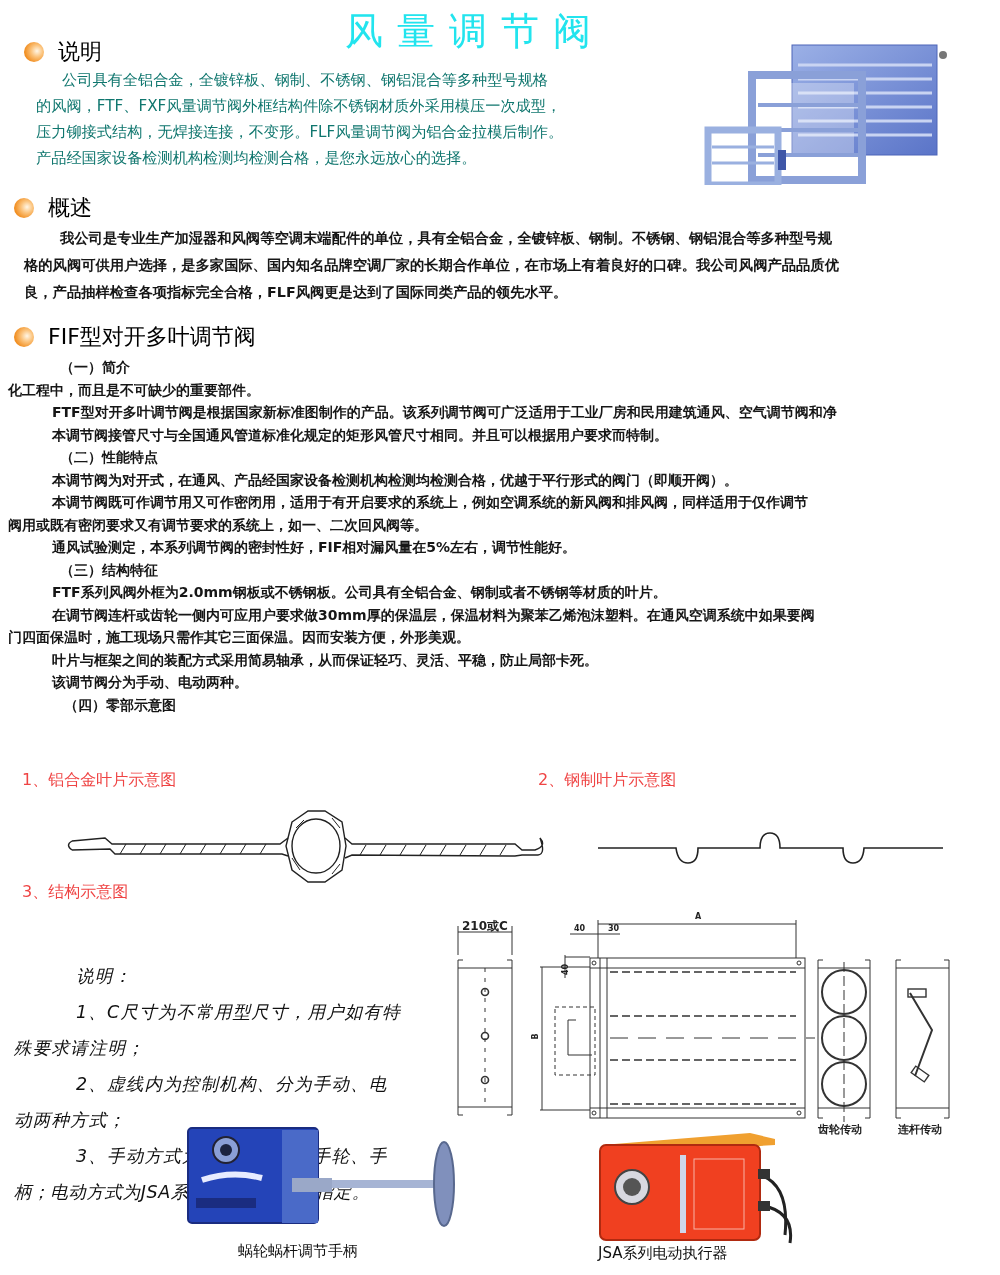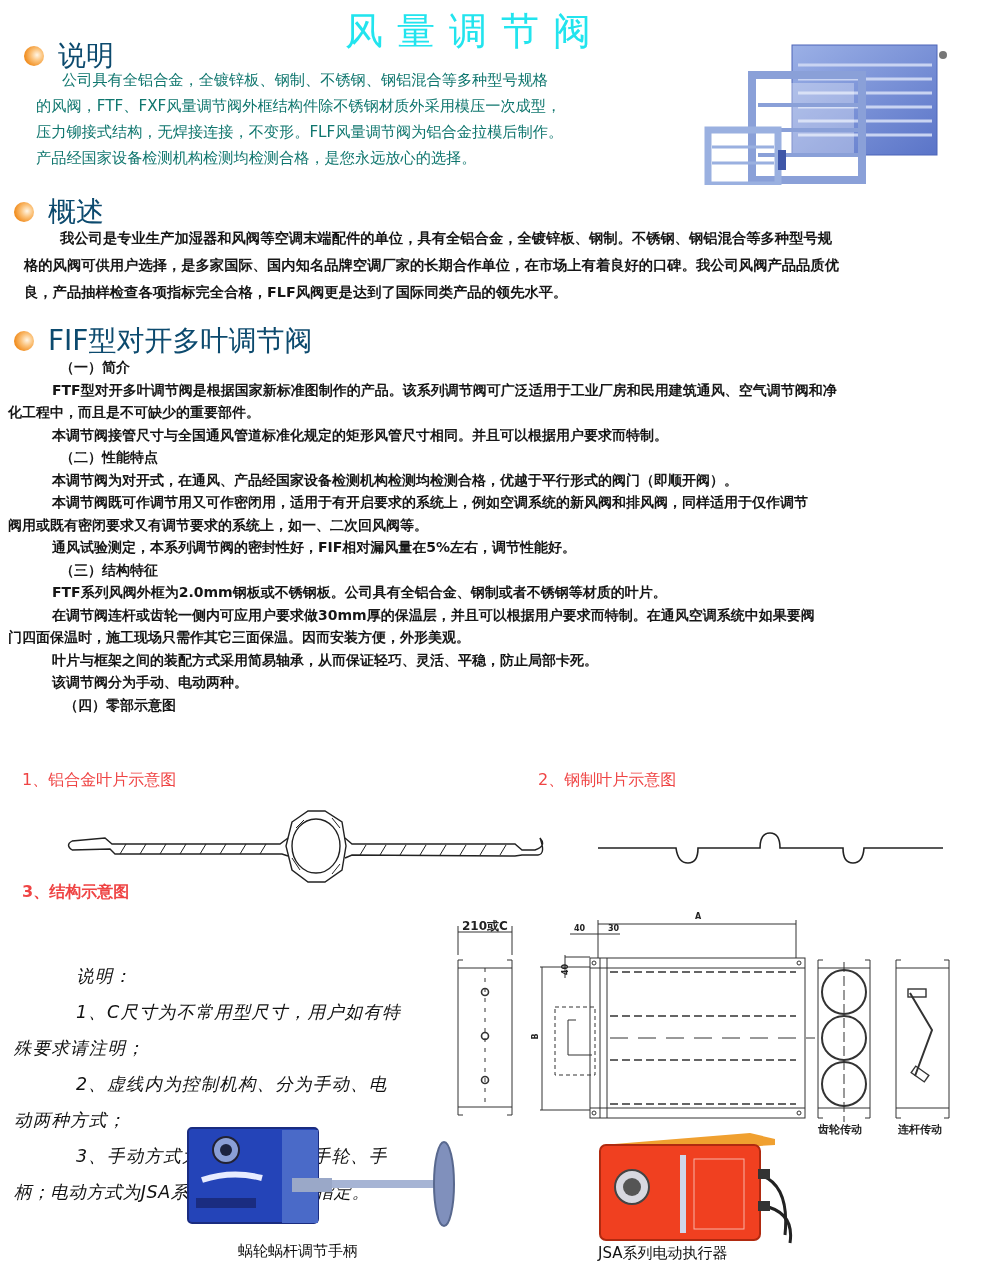--- a/index.html
+++ b/index.html
@@ -3,21 +3,21 @@
 <meta charset="utf-8">
 <style>
   html, body { margin: 0; padding: 0; background: #ffffff; }
   body { width: 1000px; height: 1275px; position: relative; overflow: hidden;
          font-family: "DejaVu Sans", "Liberation Sans", sans-serif; color: #111; }
   .abs { position: absolute; }
   .page-title { left: 345px; top: 6px; font-size: 38px; letter-spacing: 14px; color: #22e4ee; font-weight: normal; }
   .sec-head { display: flex; align-items: center; gap: 14px; }
   .bullet { width: 20px; height: 20px; border-radius: 50%;
             background: radial-gradient(circle at 65% 45%, #fff6e6 0%, #fbc27a 35%, #f08a1a 75%, #e2700a 100%); }
-  .sec-label { color: #0c4a6e; font-size: 28px; }
+  .sec-label { color: #000000; font-size: 22px; }
   .para { font-size: 15.2px; line-height: 26px; font-weight: normal; color: #0f766e; }
   .para p { margin: 0; }
   .ind { text-indent: 2em; }
   .sub { font-size: 14px; line-height: 22.5px; font-weight: bold; color: #161616; }
   .sub p { margin: 0; }
   .fig-label { font-size: 16px; color: #ef4444; }
   .notes { font-size: 17.5px; line-height: 24px; color: #111; letter-spacing: 1.2px; }
   .notes p { margin: 12px; font-style: italic; }
   .cap { font-size: 15px; color: #111; }
   .smallcap { font-size: 11px; font-weight: bold; color: #222; }
@@ -83,40 +83,40 @@
   <p>良，产品抽样检查各项指标完全合格，FLF风阀更是达到了国际同类产品的领先水平。</p>
 </div>
 
 <div class="abs sec-head" style="left:14px;top:322px;">
   <span class="bullet"></span>
   <span class="sec-label">FIF型对开多叶调节阀</span>
 </div>
 
 <div class="abs sub" style="left:8px;top:356px;width:985px;">
   <p style="padling-left:0;padding-left:52px;">（一）简介</p>
+  <p>化工程中，而且是不可缺少的重要部件。</p>
   <p style="text-indent:44px;">FTF型对开多叶调节阀是根据国家新标准图制作的产品。该系列调节阀可广泛适用于工业厂房和民用建筑通风、空气调节阀和净</p>
-  <p>化工程中，而且是不可缺少的重要部件。</p>
   <p style="text-indent:44px;">本调节阀接管尺寸与全国通风管道标准化规定的矩形风管尺寸相同。并且可以根据用户要求而特制。</p>
   <p style="padding-left:52px;">（二）性能特点</p>
   <p style="text-indent:44px;">本调节阀为对开式，在通风、产品经国家设备检测机构检测均检测合格，优越于平行形式的阀门（即顺开阀）。</p>
   <p style="text-indent:44px;">本调节阀既可作调节用又可作密闭用，适用于有开启要求的系统上，例如空调系统的新风阀和排风阀，同样适用于仅作调节</p>
   <p>阀用或既有密闭要求又有调节要求的系统上，如一、二次回风阀等。</p>
   <p style="text-indent:44px;">通风试验测定，本系列调节阀的密封性好，FIF相对漏风量在5%左右，调节性能好。</p>
   <p style="padding-left:52px;">（三）结构特征</p>
   <p style="text-indent:44px;">FTF系列风阀外框为2.0mm钢板或不锈钢板。公司具有全铝合金、钢制或者不锈钢等材质的叶片。</p>
-  <p style="text-indent:44px;">在调节阀连杆或齿轮一侧内可应用户要求做30mm厚的保温层，并且可以根据用户要求而特制。在通风空调系统中如果要阀</p>
+  <p style="text-indent:44px;">在调节阀连杆或齿轮一侧内可应用户要求做30mm厚的保温层，保温材料为聚苯乙烯泡沫塑料。在通风空调系统中如果要阀</p>
   <p>门四面保温时，施工现场只需作其它三面保温。因而安装方便，外形美观。</p>
   <p style="text-indent:44px;">叶片与框架之间的装配方式采用简易轴承，从而保证轻巧、灵活、平稳，防止局部卡死。</p>
   <p style="text-indent:44px;">该调节阀分为手动、电动两种。</p>
   <p style="padding-left:56px;">（四）零部示意图</p>
 </div>
 
 <div class="abs fig-label" style="left:22px;top:770px;">1、铝合金叶片示意图</div>
 <div class="abs fig-label" style="left:538px;top:770px;">2、钢制叶片示意图</div>
-<div class="abs fig-label" style="left:22px;top:882px;font-weight:bold;">3、结构示意图</div>
+<div class="abs fig-label" style="left:22px;top:882px;">3、结构示意图</div>
 
 <div class="abs" style="left:60px;top:808px;width:500px;height:80px;">
   <svg width="500" height="80" viewBox="0 0 500 80" fill="none" stroke="#222" stroke-width="1.4">
     <path d="M12 33 L45 30 L52 36 L220 36 L228 30"></path>
     <path d="M12 42 L50 41 L55 46 L222 46 L228 48"></path>
     <path d="M12 33 Q5 37 12 42"></path>
     <path d="M285 30 L292 36 L455 36 L462 42 L475 42 Q487 38 480 30 Q486 46 478 47 L462 47 L455 48 L292 47 L285 50"></path>
     <ellipse cx="256" cy="38" rx="24" ry="27"></ellipse>
     <path d="M232 14 L248 3 L265 3 L282 14 L286 38 L282 62 L265 74 L248 74 L232 62 L226 38 Z"></path>
     <g stroke-width="1">

